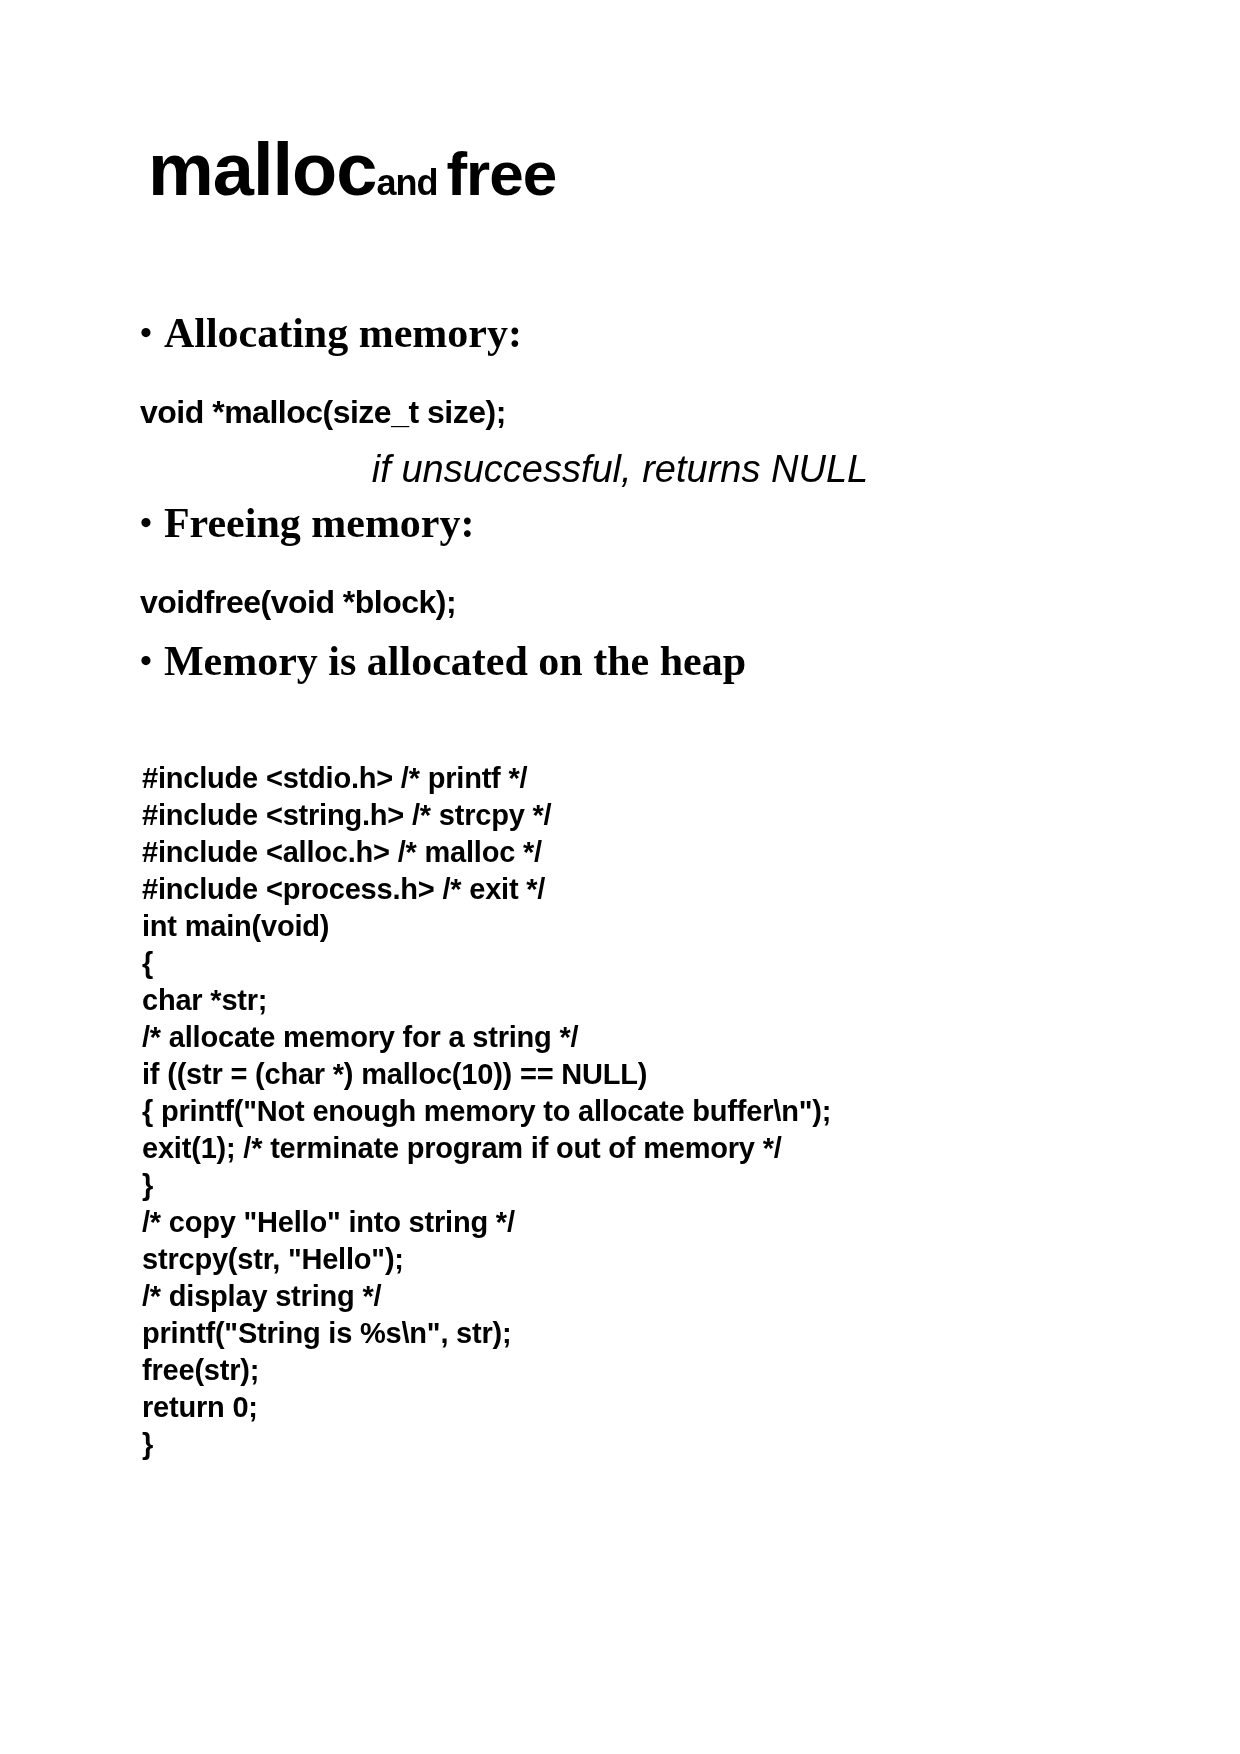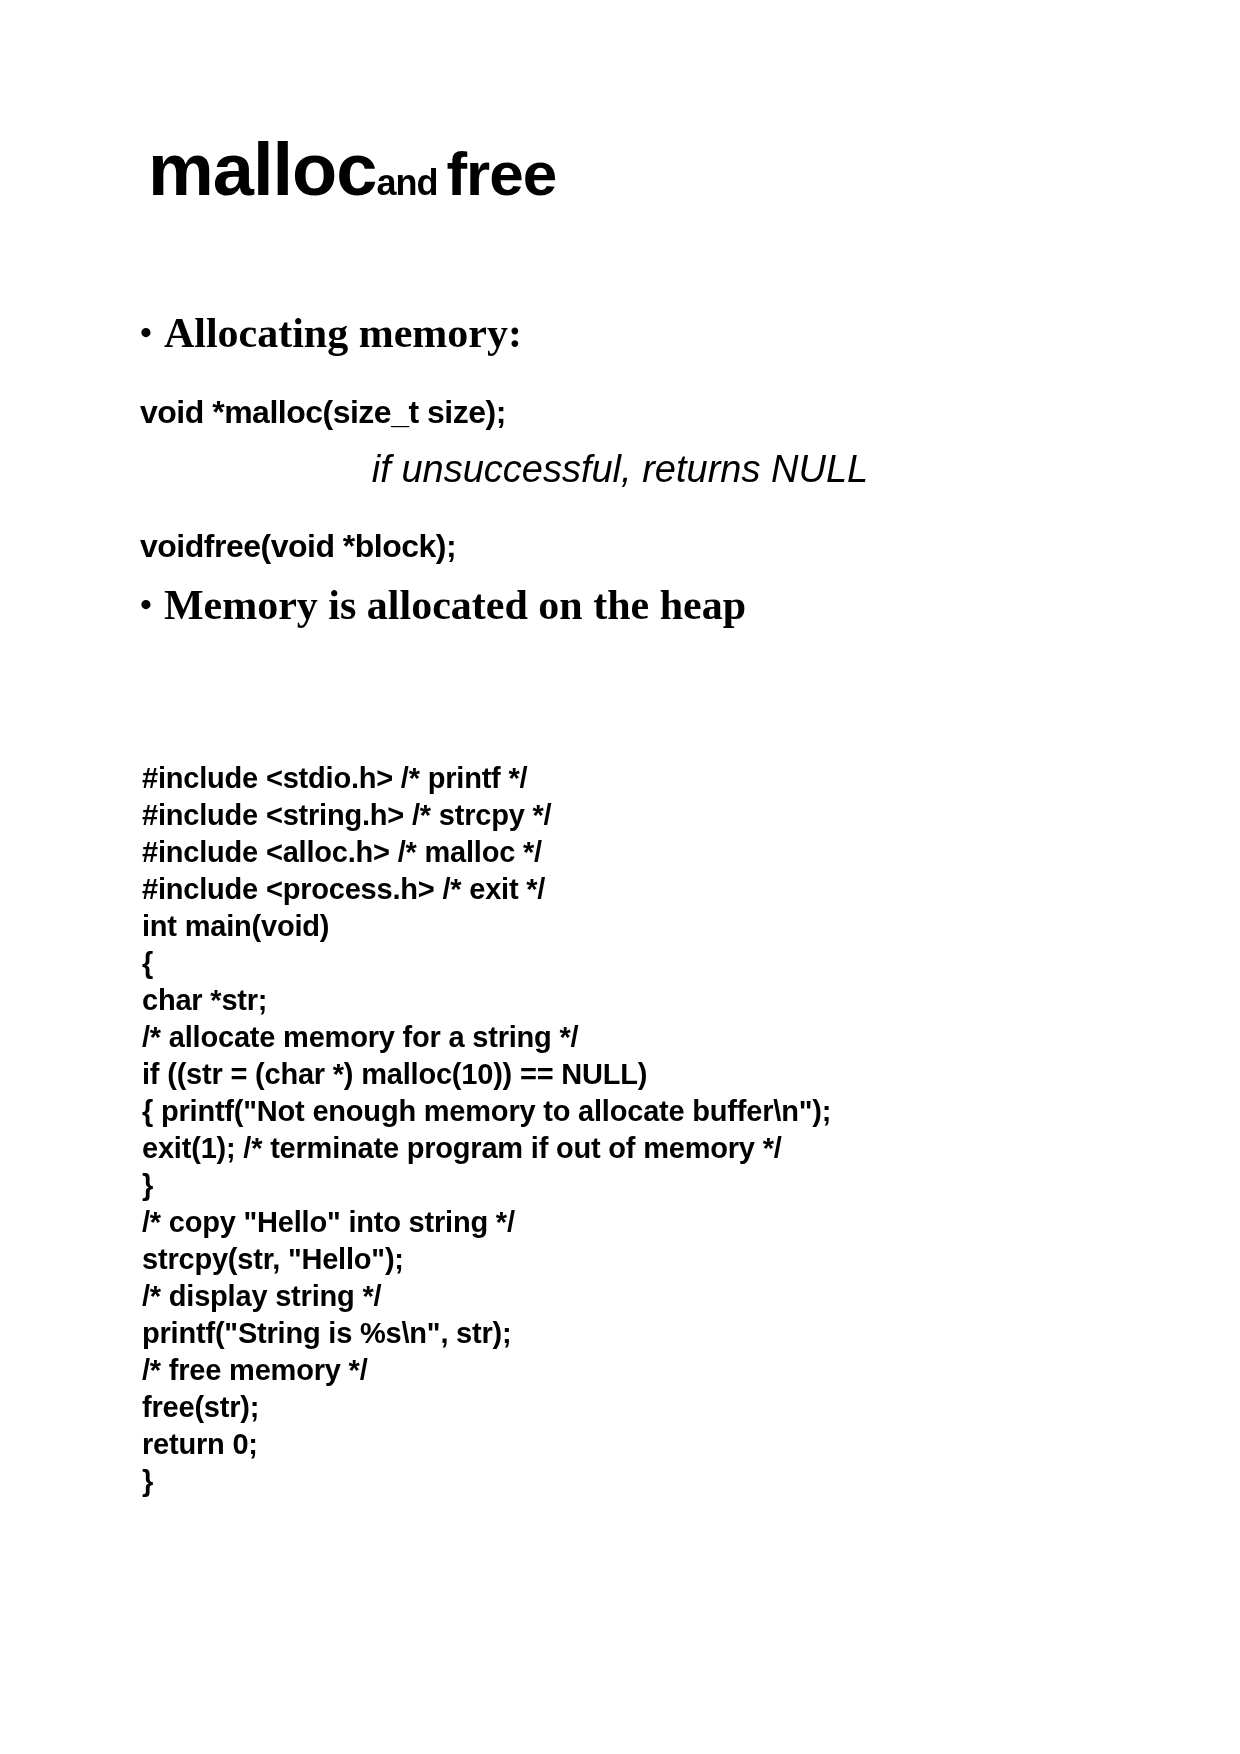--- a/index.html
+++ b/index.html
@@ -108,20 +108,23 @@
   <div class="bullets">
 
     <div class="bullet-line">
       <span class="dot">•</span><span>Allocating memory:</span>
     </div>
 
     <div class="code-sig">void *malloc(size_t size);</div>
 
     <div class="note-italic">if unsuccessful, returns NULL</div>
 
+    <div class="bullet-line">
+      <span class="dot">•</span><span>Freeing memory:</span>
+    </div>
 
     <div class="code-sig">voidfree(void *block);</div>
 
     <div class="bullet-line">
       <span class="dot">•</span><span>Memory is allocated on the heap</span>
     </div>
 
   </div>
 
   <div class="codeblock">
@@ -134,19 +137,18 @@
     <div class="code-line">char *str;</div>
     <div class="code-line">/* allocate memory for a string */</div>
     <div class="code-line">if ((str = (char *) malloc(10)) == NULL)</div>
     <div class="code-line">{ printf("Not enough memory to allocate buffer\n");</div>
     <div class="code-line">exit(1); /* terminate program if out of memory */</div>
     <div class="code-line">}</div>
     <div class="code-line">/* copy "Hello" into string */</div>
     <div class="code-line">strcpy(str, "Hello");</div>
     <div class="code-line">/* display string */</div>
     <div class="code-line">printf("String is %s\n", str);</div>
-    <div class="code-line">/* free memory */</div>
     <div class="code-line">free(str);</div>
     <div class="code-line">return 0;</div>
     <div class="code-line">}</div>
   </div>
 
 </div>
 
 </body></html>

